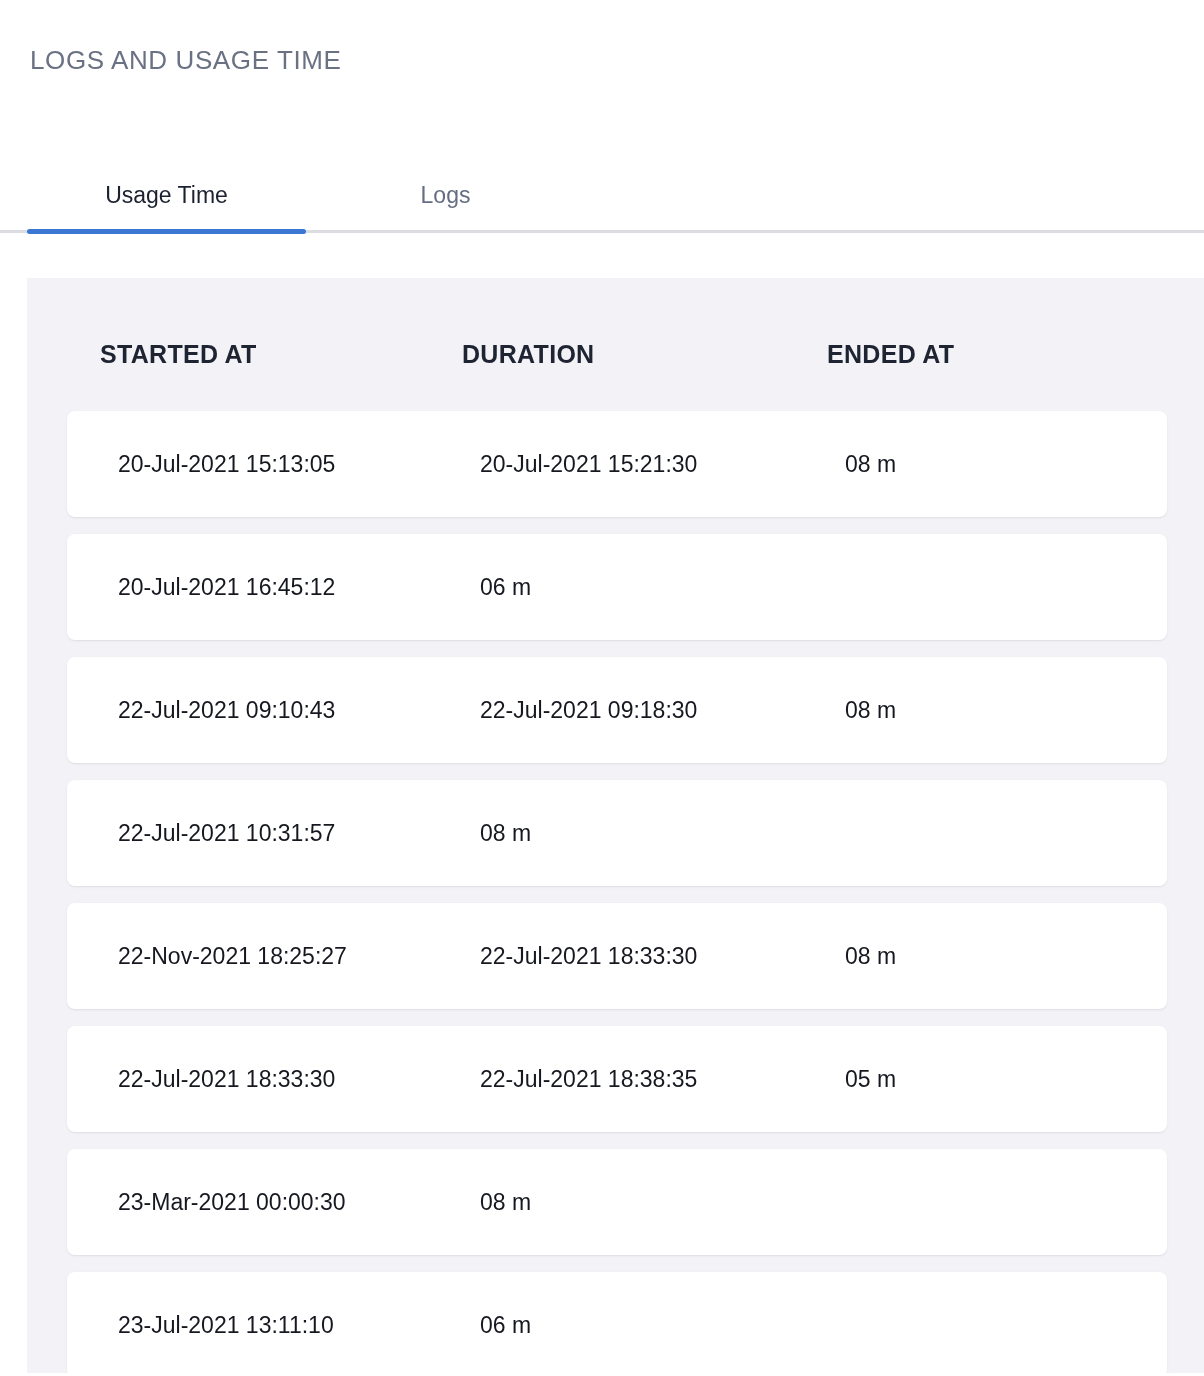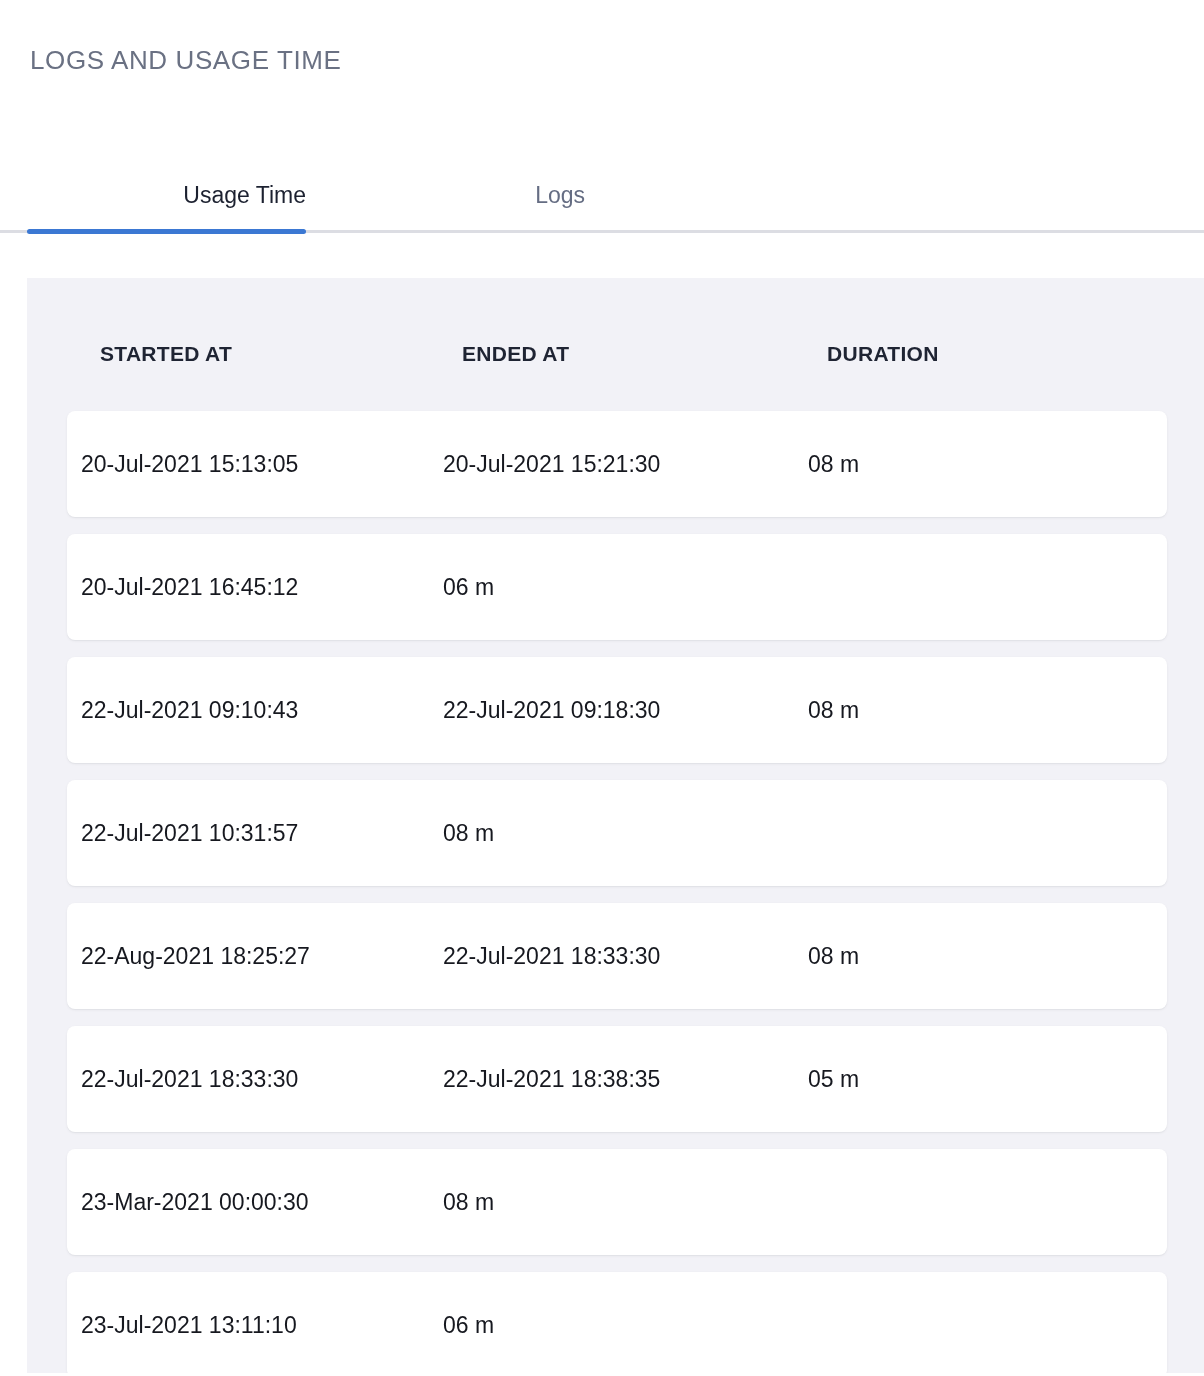--- a/index.html
+++ b/index.html
@@ -24,21 +24,21 @@
     margin-top: 86px;
     padding-left: 27px;
     display: flex;
     height: 70px;
   }
   .tab {
     position: relative;
     width: 279px;
     display: flex;
     align-items: center;
-    justify-content: flex-end;
+    justify-content: center;
     font-size: 23px;
     color: #656d83;
     cursor: pointer;
   }
   .tab.active {
     color: #1c2130;
     font-weight: 500;
   }
   .tab.active::after {
     content: "";
@@ -65,32 +65,32 @@
   .grid-cols {
     display: grid;
     grid-template-columns: 362px 365px 1fr;
     align-items: center;
   }
   .table-header {
     padding-left: 33px;
     margin-bottom: 45px;
   }
   .table-header .col {
-    font-size: 21px;
+    font-size: 25px;
     font-weight: 700;
     letter-spacing: 0.3px;
     color: #1f2433;
     line-height: 24px;
   }
   .row-card {
     background: #ffffff;
     height: 106px;
     border-radius: 8px;
     margin-bottom: 17px;
-    padding-left: 14px;
+    padding-left: 51px;
     box-shadow: 0 1px 3px rgba(20, 26, 40, 0.06), 0 1px 1px rgba(20, 26, 40, 0.03);
   }
   .row-card .cell {
     font-size: 23px;
     color: #16181f;
     line-height: 28px;
   }
 </style>
 </head>
 <body>
@@ -103,22 +103,22 @@
   </div>
   <div class="tab">
     <span>Logs</span>
   </div>
 </div>
 <div class="tab-rule"></div>
 
 <div class="panel">
   <div class="table-header grid-cols">
     <span class="col">STARTED AT</span>
+    <span class="col">DURATION</span>
     <span class="col">ENDED AT</span>
-    <span class="col">DURATION</span>
   </div>
   <div>
   <div class="row-card grid-cols">
     <span class="cell">20-Jul-2021 15:13:05</span>
     <span class="cell">20-Jul-2021 15:21:30</span>
     <span class="cell">08 m</span>
   </div>
 
   <div class="row-card grid-cols">
     <span class="cell">20-Jul-2021 16:45:12</span>
@@ -130,21 +130,21 @@
     <span class="cell">22-Jul-2021 09:18:30</span>
     <span class="cell">08 m</span>
   </div>
 
   <div class="row-card grid-cols">
     <span class="cell">22-Jul-2021 10:31:57</span>
     <span class="cell">08 m</span>
   </div>
 
   <div class="row-card grid-cols">
-    <span class="cell">22-Aug-2021 18:25:27</span>
+    <span class="cell">22-Nov-2021 18:25:27</span>
     <span class="cell">22-Jul-2021 18:33:30</span>
     <span class="cell">08 m</span>
   </div>
 
   <div class="row-card grid-cols">
     <span class="cell">22-Jul-2021 18:33:30</span>
     <span class="cell">22-Jul-2021 18:38:35</span>
     <span class="cell">05 m</span>
   </div>
 

